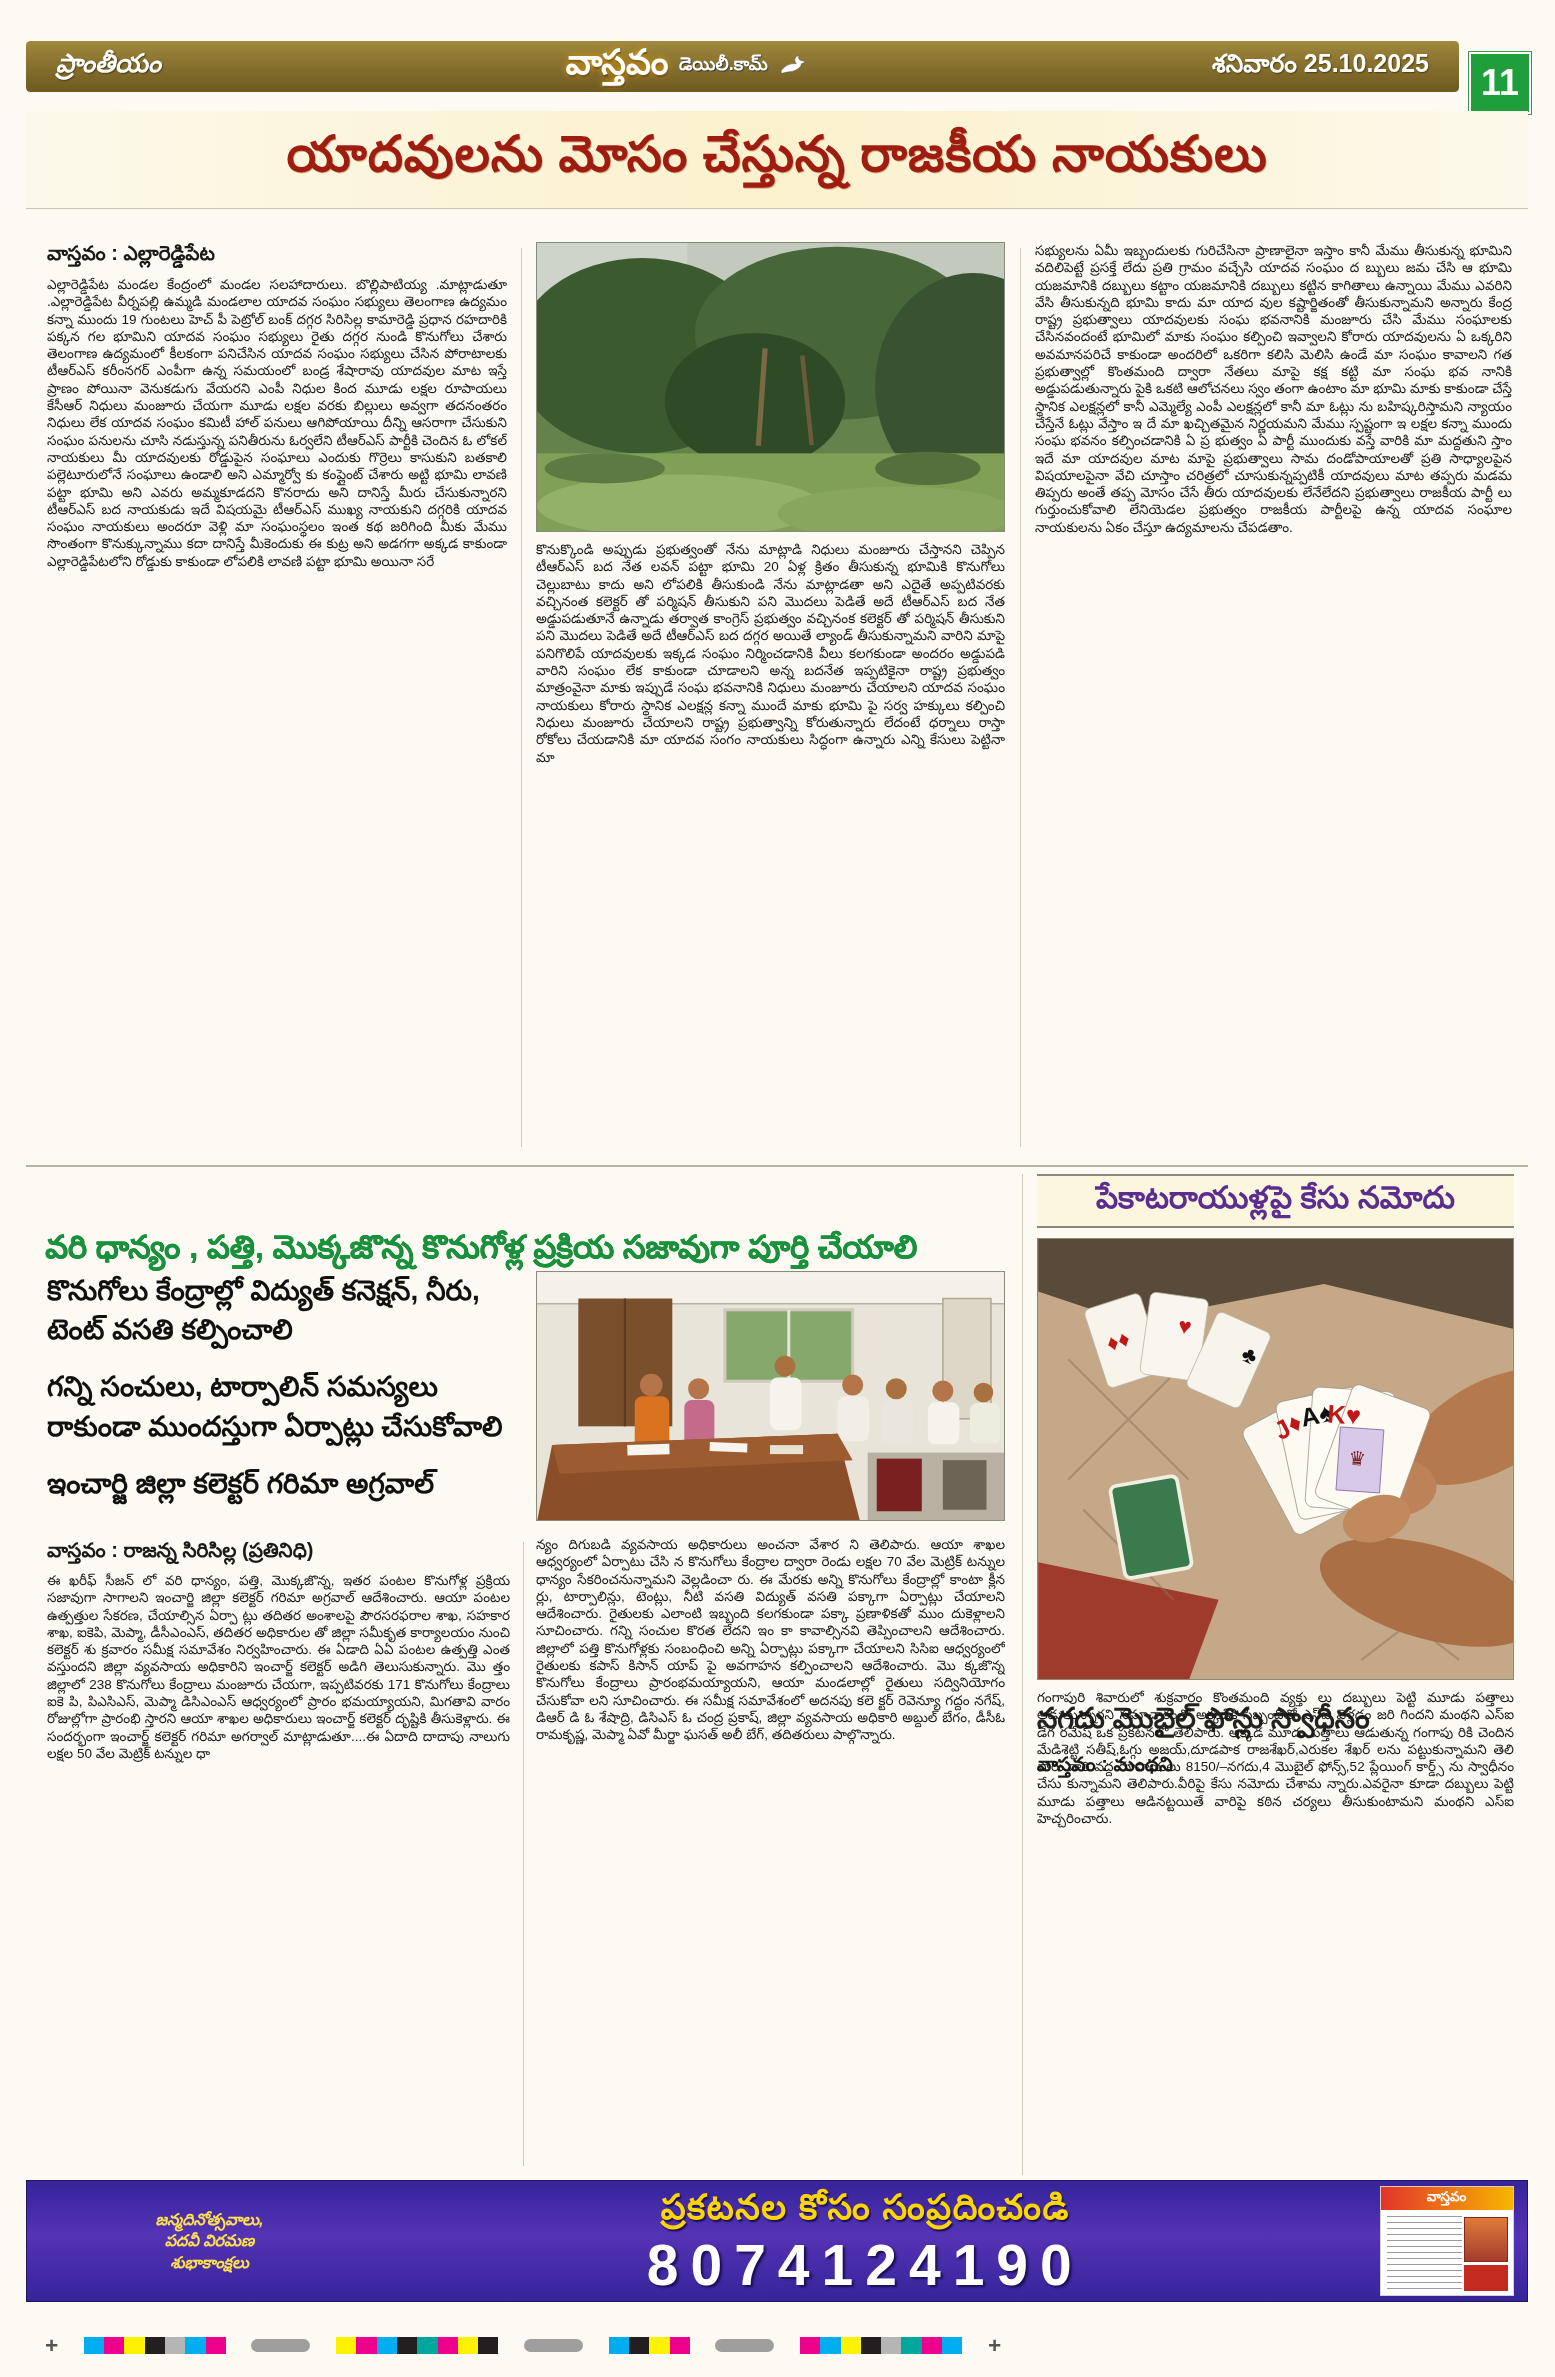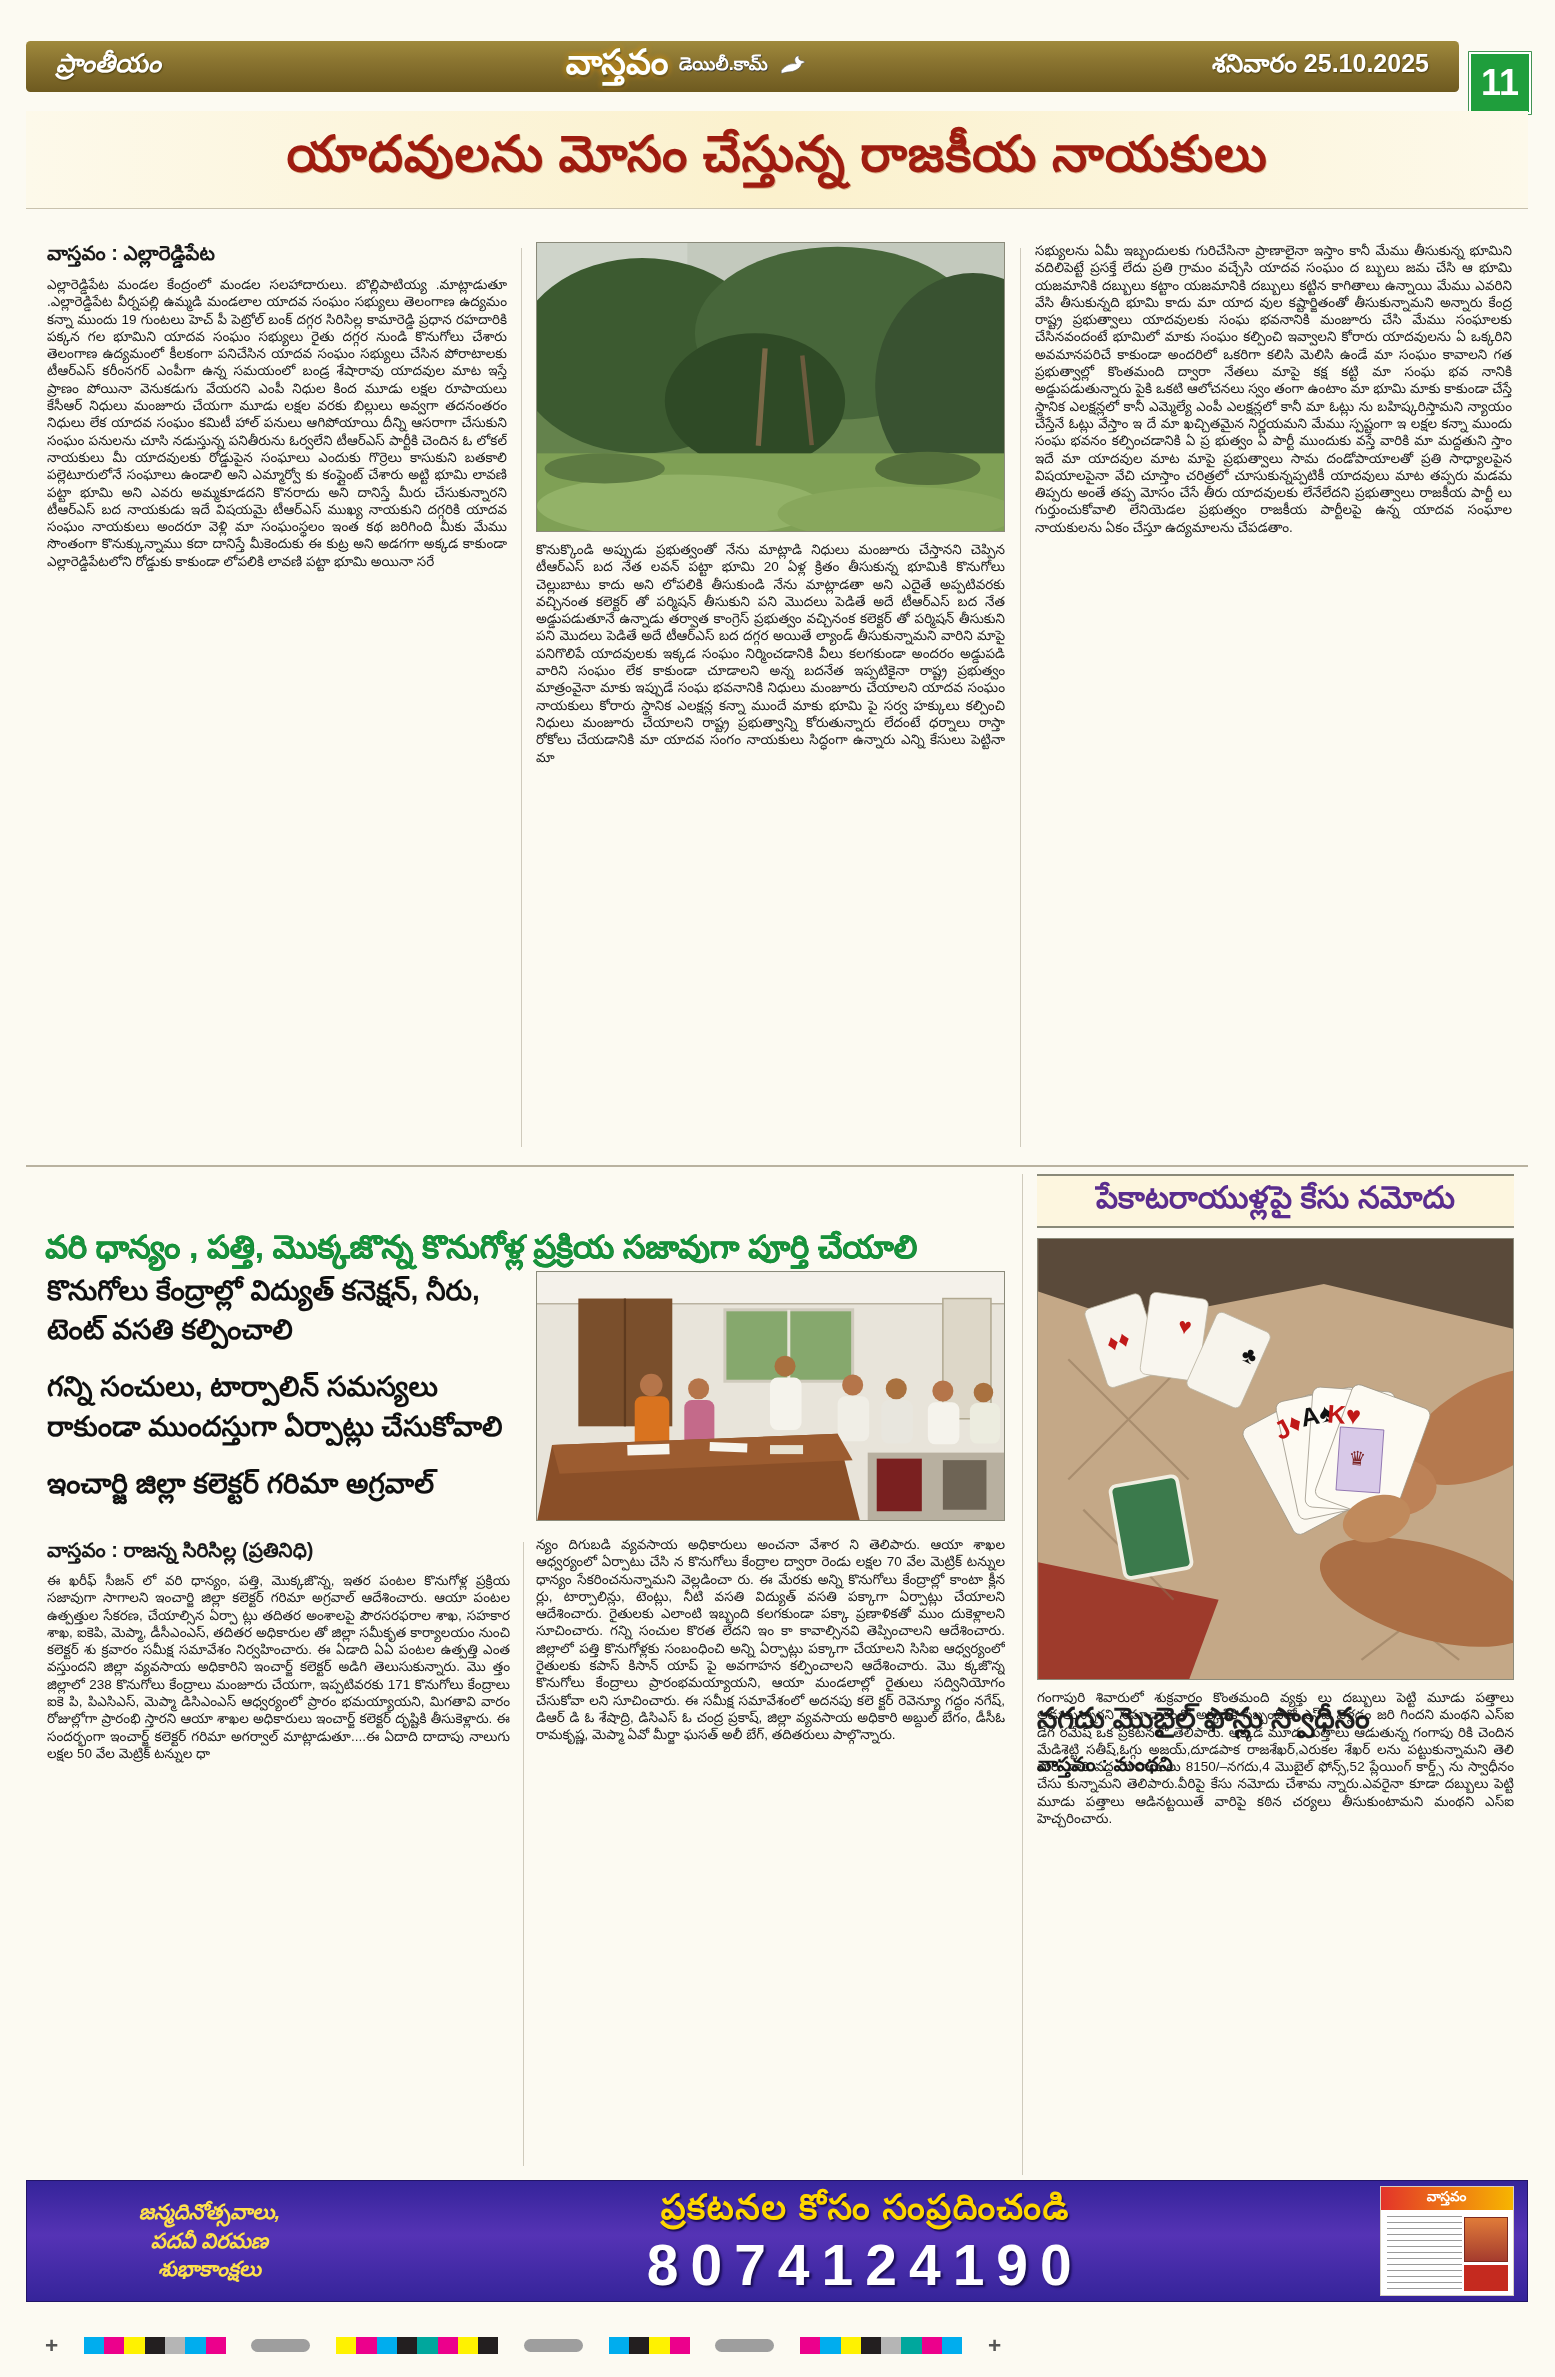--- a/index.html
+++ b/index.html
@@ -124,21 +124,21 @@
 
   
   [data-name="footer-banner"]{
     left:26px; top:2180px; width:1502px; height:122px;
     background:linear-gradient(180deg,#35249a 0%,#5533b5 45%,#35249a 100%);
     border:1.5px solid #221566;
     display:flex; align-items:center;
   }
   [data-name="banner-greetings"]{
     width:324px; padding-left:41px;
-    color:#ffe14d; font-size:21px; font-weight:bold; font-style:italic;
+    color:#ffe14d; font-size:16px; font-weight:bold; font-style:italic;
     line-height:1.35; text-align:center;
   }
   [data-name="banner-center"]{
     flex:1; text-align:center;
   }
   [data-name="banner-contact-text"]{
     color:#ffd600; font-size:35px; font-weight:bold; letter-spacing:1.5px;
     text-shadow:1.5px 1.5px 1.5px #1a0e55;
   }
   [data-name="banner-phone"]{

